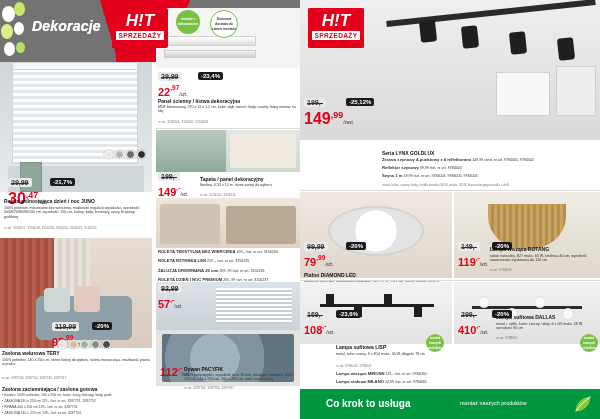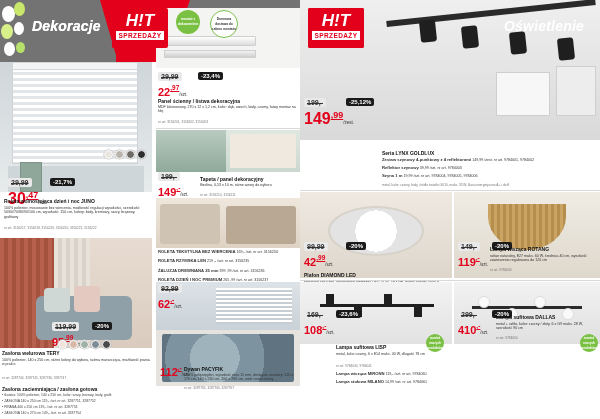--- a/index.html
+++ b/index.html
@@ -54,21 +54,21 @@
   .cap {
     position:absolute; font-size:3.6px; line-height:4.4px; color:#333;
     font-family:"Liberation Sans", sans-serif;
   }
   .cap b { font-size:4.2px; }
   .capname { position:absolute; font-size:5px; font-weight:bold; color:#111; }
 
   
   .price { position:absolute; color:#e2001a; font-weight:bold; }
   .price .int { font-size:16px; }
-  .price .dec { font-size:9px; vertical-align:super;text-decoration:underline; }
+  .price .dec { font-size:9px; vertical-align:super; }
   .price .unit { font-size:4.5px; color:#333; font-weight:normal; }
   .priceSm .int { font-size:11px; }
   .priceSm .dec { font-size:6.5px; vertical-align:super; }
 
   .oldprice {
     position:absolute; font-size:7px; color:#333; font-weight:bold;
     background:#e9e9e9; padding:1px 3px; border-radius:2px;
   }
   .oldprice s { text-decoration:line-through; }
   .pct {
@@ -276,21 +276,21 @@
     </div>
 
     <div class="tile" style="left:156px;top:282px;width:144px;height:48px;">
       <div class="ph" style="left:0;top:0;width:144px;height:48px;background:linear-gradient(#dde2e6,#c9d2d8);">
         <div style="position:absolute;left:60px;top:6px;width:76px;height:36px;background:repeating-linear-gradient(#ffffff 0 2px,#c7ced3 2px 4px);"></div>
       </div>
     </div>
     <div style="position:absolute;left:158px;top:284px;">
       <div class="oldprice" style="left:0;top:0;"><s>92,99</s></div>
       <div class="price priceSm" style="left:0;top:10px;">
-        <span class="int">62</span><span class="dec">,-</span><span class="unit">/szt.</span>
+        <span class="int">57</span><span class="dec">,-</span><span class="unit">/szt.</span>
       </div>
     </div>
     <div class="capname" style="left:158px;top:332px;width:140px;">Suszarka na pranie / suszarka balkonowa</div>
     <div class="cap" style="left:158px;top:339px;width:140px;">stal malowana proszkowo, składana, 20 m powierzchni suszenia, wymiary: 180 x 55 x 96 cm</div>
     <div class="wm" style="left:158px;top:350px;width:140px;">nr art. 3287760</div>
 
     <div class="tile" style="left:156px;top:330px;width:144px;height:56px;">
       <div class="ph" style="left:0;top:0;width:144px;height:56px;background:#e6e3de;">
         <div style="position:absolute;left:6px;top:4px;width:132px;height:48px;background:radial-gradient(circle at 40% 50%, #9fb3bd 0 30%, #7d94a0 30% 60%, #5f7480 60% 100%);border-radius:2px;"></div>
       </div>
@@ -309,21 +309,20 @@
       <div class="logo logo-right" style="z-index:3;">
         <div class="h">H!T</div>
         <div class="s">SPRZEDAŻY</div>
       </div>
       <div style="position:absolute;left:0;top:0;width:66px;height:62px;background:#e2001a;"></div>
       <div style="position:absolute;left:66px;top:0;width:0;height:0;border-right:20px solid transparent;border-top:62px solid #e2001a;"></div>
       <div class="logo logo-right" style="z-index:4;">
         <div class="h">H!T</div>
         <div class="s">SPRZEDAŻY</div>
       </div>
-      <div class="hdr-title hdr-right-title" style="z-index:5;">Oświetlenie</div>
     </div>
 
     <div class="tile" style="left:0;top:0;width:300px;height:140px;">
       <div class="ph" style="left:0;top:0;width:300px;height:140px;background:linear-gradient(#efefef,#d9d9d9);">
         <div style="position:absolute;left:86px;top:10px;width:210px;height:6px;background:#2a2a2a;transform:rotate(-6deg);"></div>
         <div style="position:absolute;left:120px;top:20px;width:16px;height:22px;background:#1f1f1f;border-radius:3px;transform:rotate(-6deg);"></div>
         <div style="position:absolute;left:162px;top:26px;width:16px;height:22px;background:#1f1f1f;border-radius:3px;transform:rotate(-6deg);"></div>
         <div style="position:absolute;left:210px;top:32px;width:16px;height:22px;background:#1f1f1f;border-radius:3px;transform:rotate(-6deg);"></div>
         <div style="position:absolute;left:258px;top:38px;width:16px;height:22px;background:#1f1f1f;border-radius:3px;transform:rotate(-6deg);"></div>
         <div style="position:absolute;left:196px;top:72px;width:54px;height:44px;background:#f7f7f7;border:1px solid #cfcfcf;"></div>
@@ -364,21 +363,21 @@
 
     <div class="tile" style="left:0;top:192px;width:152px;height:86px;">
       <div class="ph" style="left:0;top:0;width:152px;height:86px;background:linear-gradient(#efe9e2,#ded6cb);">
         <div style="position:absolute;left:28px;top:14px;width:96px;height:50px;border-radius:50%;background:radial-gradient(circle,#ffffff 0 40%,#e3e3e3 40% 100%);border:2px solid #d7d2c9;"></div>
       </div>
     </div>
     <div style="position:absolute;left:4px;top:242px;">
       <div class="oldprice" style="left:0;top:0;"><s>99,99</s></div>
       <div class="pct pctdark" style="left:42px;top:0;">-20%</div>
       <div class="price priceSm" style="left:0;top:10px;">
-        <span class="int">42</span><span class="dec">,99</span><span class="unit">/szt.</span>
+        <span class="int">79</span><span class="dec">,99</span><span class="unit">/szt.</span>
       </div>
     </div>
     <div class="capname" style="left:4px;top:272px;width:146px;">Plafon DIAMOND LED</div>
     <div class="cap" style="left:4px;top:280px;width:146px;">tworzywo sztuczne, kryształowe elementy, LED 24 W, 1800 lm, barwa światła 4000 K, średnica 40 cm</div>
     <div class="wm" style="left:4px;top:292px;width:146px;">nr art. 9784020</div>
 
     <div class="tile" style="left:154px;top:192px;width:146px;height:86px;">
       <div class="ph" style="left:0;top:0;width:146px;height:86px;background:linear-gradient(#f0ece4,#ded8cc);">
         <div style="position:absolute;left:34px;top:12px;width:78px;height:46px;background:repeating-linear-gradient(90deg,#c9a463 0 3px,#b58e4e 3px 6px);border-radius:0 0 40px 40px / 0 0 34px 34px;"></div>
       </div>
@@ -450,13 +449,21 @@
     </div>
 
     <div class="badge-circ" style="left:126px;top:334px;width:18px;height:18px;font-size:3px;">
       <span>montaż naszych produktów</span>
     </div>
     <div class="badge-circ" style="left:280px;top:334px;width:18px;height:18px;font-size:3px;">
       <span>montaż naszych produktów</span>
     </div>
   </div>
 
+  <div class="footer">
+    <div class="footer-title">Co krok to usługa</div>
+    <div class="footer-sub">montaż naszych produktów</div>
+    <svg class="footer-leaf" viewBox="0 0 24 24">
+      <path d="M4 20C4 10 12 4 20 4c0 10-8 16-16 16z" fill="#8bc63f"></path>
+      <path d="M4 20C8 14 14 9 20 4" stroke="#ffffff" stroke-width="1" fill="none"></path>
+    </svg>
+  </div>
 </div>
 
 </body></html>

